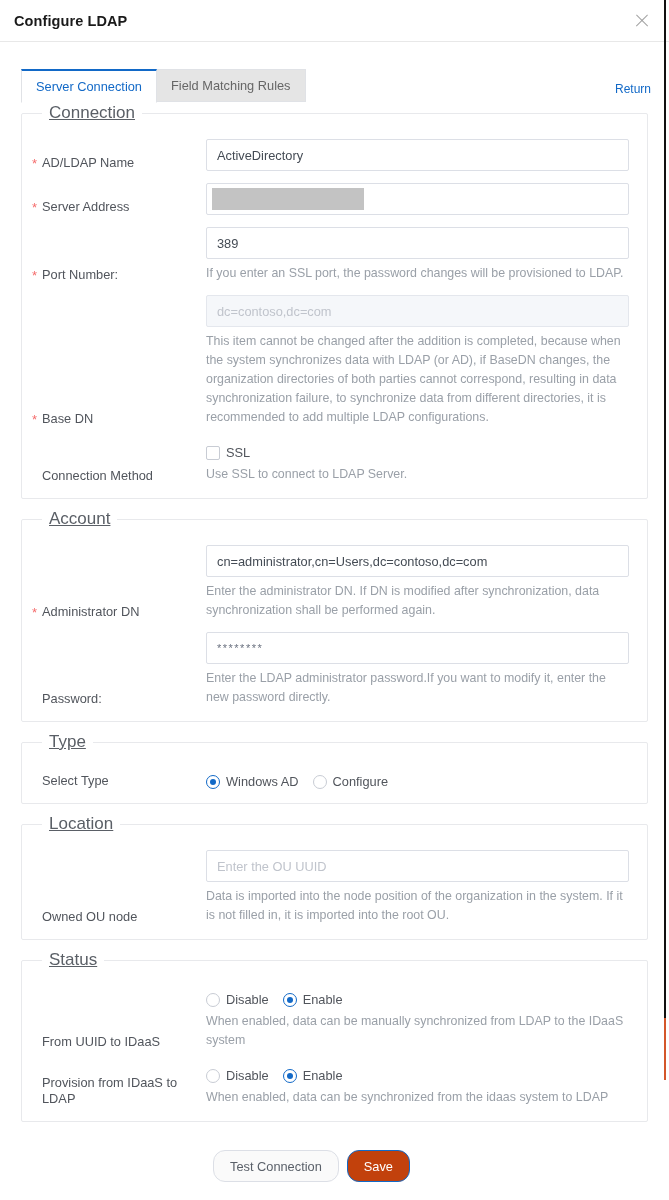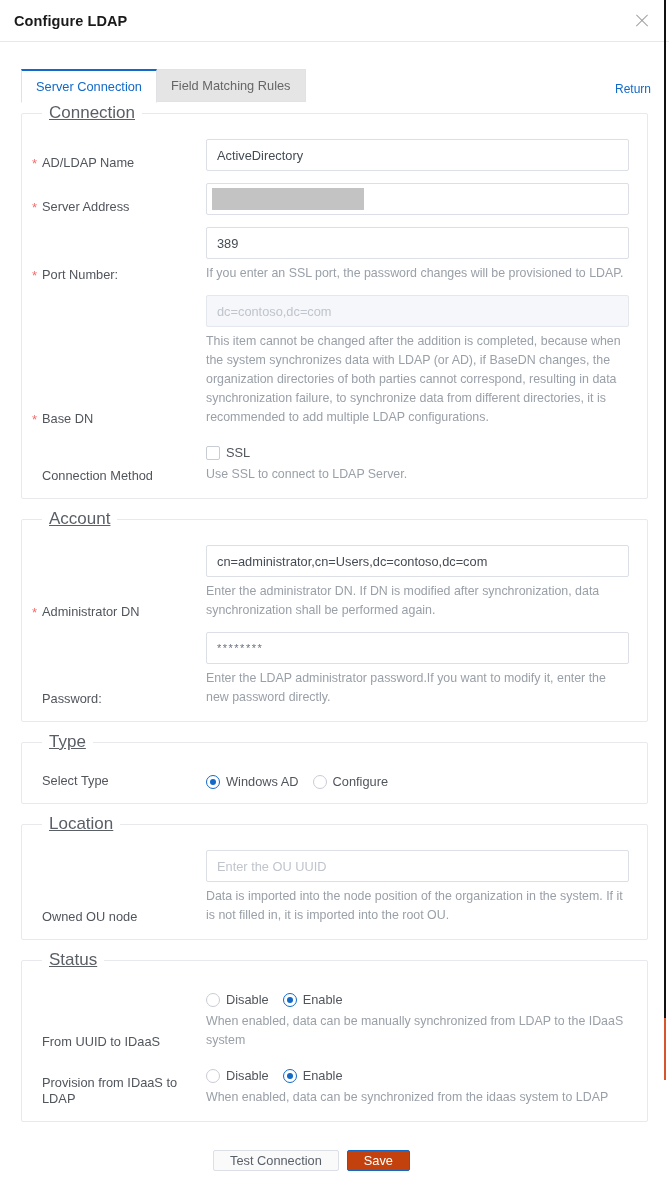--- a/index.html
+++ b/index.html
@@ -201,25 +201,25 @@
     border-radius: 50%;
     background: #1269c7;
   }
 
   
   .footer {
     display: flex;
     padding: 18px 0 0 192px;
   }
   .btn {
-    height: 21px;
+    height: 32px;
     padding: 0 16px;
     font-size: 12.8px;
     font-family: "Liberation Sans", sans-serif;
-    border-radius: 2px;
+    border-radius: 12px;
     cursor: pointer;
     display: flex; align-items: center; justify-content: center;
   }
   .btn-default {
     background: #fafafa;
     border: 1px solid #dcdfe6;
     color: #5a6069;
     margin-right: 8px;
   }
   .btn-primary {

